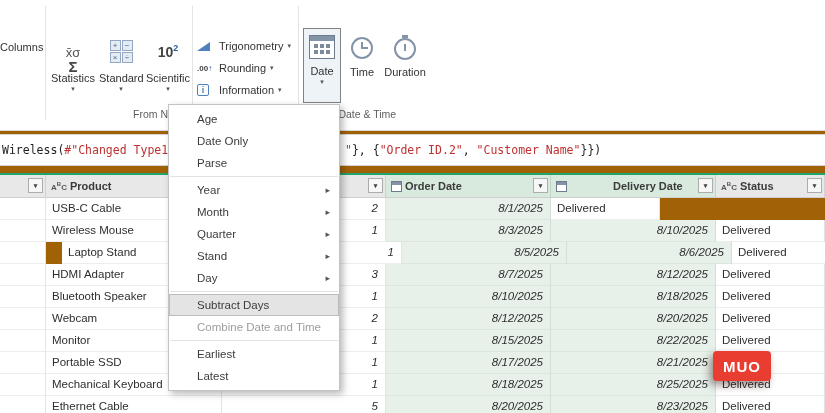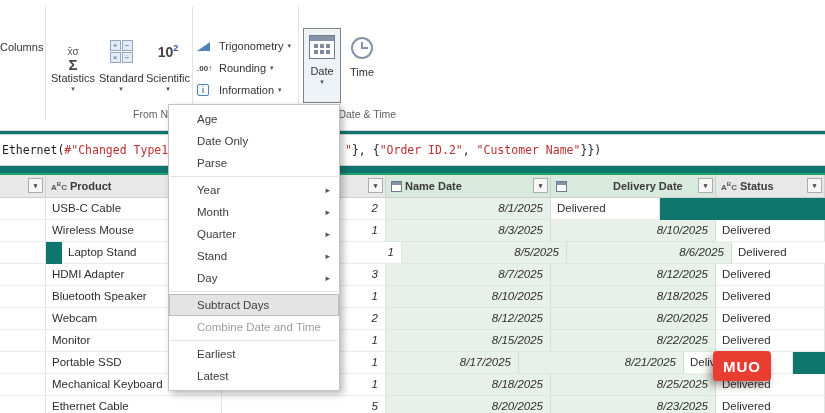--- a/index.html
+++ b/index.html
@@ -1,30 +1,30 @@
 <!DOCTYPE html>
 <html><head>
 <meta charset="utf-8">
 <style>
   html,body{margin:0;padding:0;background:#fff;}
-  .app{position:relative;width:825px;height:413px;background:#0f766e;overflow:hidden;
+  .app{position:relative;width:825px;height:413px;background:#a16207;overflow:hidden;
        font-family:"Liberation Sans",sans-serif;}
 
   
   .ribbon{position:absolute;left:0;top:0;width:825px;height:131px;background:#fff;
           border-bottom:1px solid #d9d9d9;box-sizing:border-box;}
   .vsep{position:absolute;top:6px;height:114px;width:1px;background:#e3e3e3;}
   .cutlabel{position:absolute;left:0;top:41px;font-size:11px;color:#333;}
   .rbtn{position:absolute;top:30px;height:72px;text-align:center;color:#333;}
   .icon-area{height:42px;display:flex;align-items:center;justify-content:center;}
   .rlabel{font-size:11px;color:#333;line-height:13px;}
   .rarrow{font-size:7px;color:#555;line-height:7px;}
 
   .stats-ic{line-height:1;}
-  .st1{display:block;font-size:10px;color:#555;margin-top:17px;}
+  .st1{display:block;font-size:13px;color:#555;margin-top:17px;}
   .st2{display:block;font-size:15px;font-weight:bold;color:#444;}
 
   .std-ic{display:grid;grid-template-columns:11px 11px;grid-gap:1px;}
   .std-ic span{width:11px;height:11px;border:1px solid #93a8c0;background:#e3ecf5;
                font-size:8px;line-height:10px;color:#44627f;box-sizing:border-box;text-align:center;}
 
   .sci-ic{font-size:14px;font-weight:bold;color:#444;}
   .sci-ic .sup{font-size:9px;color:#2b579a;vertical-align:super;}
 
   .srow{position:absolute;left:197px;width:108px;height:20px;display:flex;align-items:center;
@@ -189,27 +189,37 @@
               <i></i>
               <i></i>
               <i></i>
             </div>
       </div>
         </div>
       <div class="rlabel">Date</div>
       <div class="rarrow">▾</div>
     </div>
 
+    <div class="rbtn" style="left:381px;width:48px">
+      <div class="icon-area" style="height:36px">
+          <div class="stopwatch">
+        <span class="swbtn"></span>
+            <span class="swface"></span>
+            <span class="swhand"></span>
+      </div>
+        </div>
+      <div class="rlabel">Duration</div>
+    </div>
 
     <span class="group-label" style="left:133px">From Number</span>
     <span class="group-label" style="left:311px">From Date &amp; Time</span>
   </div>
 
   <div class="formula-bar">
-    <div class="fxseg" id="fx-left"><span class="blk">Ethernet(</span><span class="red">#"Changed Type1"</span><span class="blk">,</span></div>
+    <div class="fxseg" id="fx-left"><span class="blk">Wireless(</span><span class="red">#"Changed Type1"</span><span class="blk">,</span></div>
     <div class="fxseg" id="fx-right"><span class="red">"</span><span class="blk">}, {</span><span class="red">"Order ID.2"</span><span class="blk">, </span><span class="red">"Customer Name"</span><span class="blk">}})</span></div>
   </div>
 
   <div class="grid" id="grid">
     <div class="accent"></div>
   <div class="thead">
         <div class="th" style="width: 46px;">
           <div class="filter">▾</div>
         </div>
         <div class="th" style="width: 176px;">
@@ -217,21 +227,21 @@
           <span class="thlabel">Product</span>
           <div class="filter">▾</div>
         </div>
         <div class="th" style="width: 164px;">
           <div class="filter">▾</div>
         </div>
         <div class="th gsel" style="width: 165px;">
           <span class="calmini">
             <i></i>
           </span>
-          <span class="thlabel">Name Date</span>
+          <span class="thlabel">Order Date</span>
           <div class="filter">▾</div>
         </div>
         <div class="th gsel" style="width: 165px; gap: 43px;">
           <span class="calmini">
             <i></i>
           </span>
           <span class="thlabel">Delivery Date</span>
           <div class="filter">▾</div>
         </div>
         <div class="th" style="width: 109px;">
@@ -292,21 +302,21 @@
         <div class="td" style="width: 176px;">Monitor</div>
         <div class="td right ital" style="width: 164px;">1</div>
         <div class="td gsel right ital" style="width: 165px;">8/15/2025</div>
         <div class="td gsel right ital" style="width: 165px;">8/22/2025</div>
         <div class="td" style="width: 109px;">Delivered</div>
       </div>
       <div class="tr">
         <div class="td" style="width: 46px;"></div>
         <div class="td" style="width: 176px;">Portable SSD</div>
         <div class="td right ital" style="width: 164px;">1</div>
-        <div class="td gsel right ital" style="width: 133px;">8/17/2025</div>
+        <div class="td gsel right ital" style="width: 165px;">8/17/2025</div>
         <div class="td gsel right ital" style="width: 165px;">8/21/2025</div>
         <div class="td" style="width: 109px;">Delivered</div>
       </div>
       <div class="tr">
         <div class="td" style="width: 46px;"></div>
         <div class="td" style="width: 176px;">Mechanical Keyboard</div>
         <div class="td right ital" style="width: 164px;">1</div>
         <div class="td gsel right ital" style="width: 165px;">8/18/2025</div>
         <div class="td gsel right ital" style="width: 165px;">8/25/2025</div>
         <div class="td" style="width: 109px;">Delivered</div>

